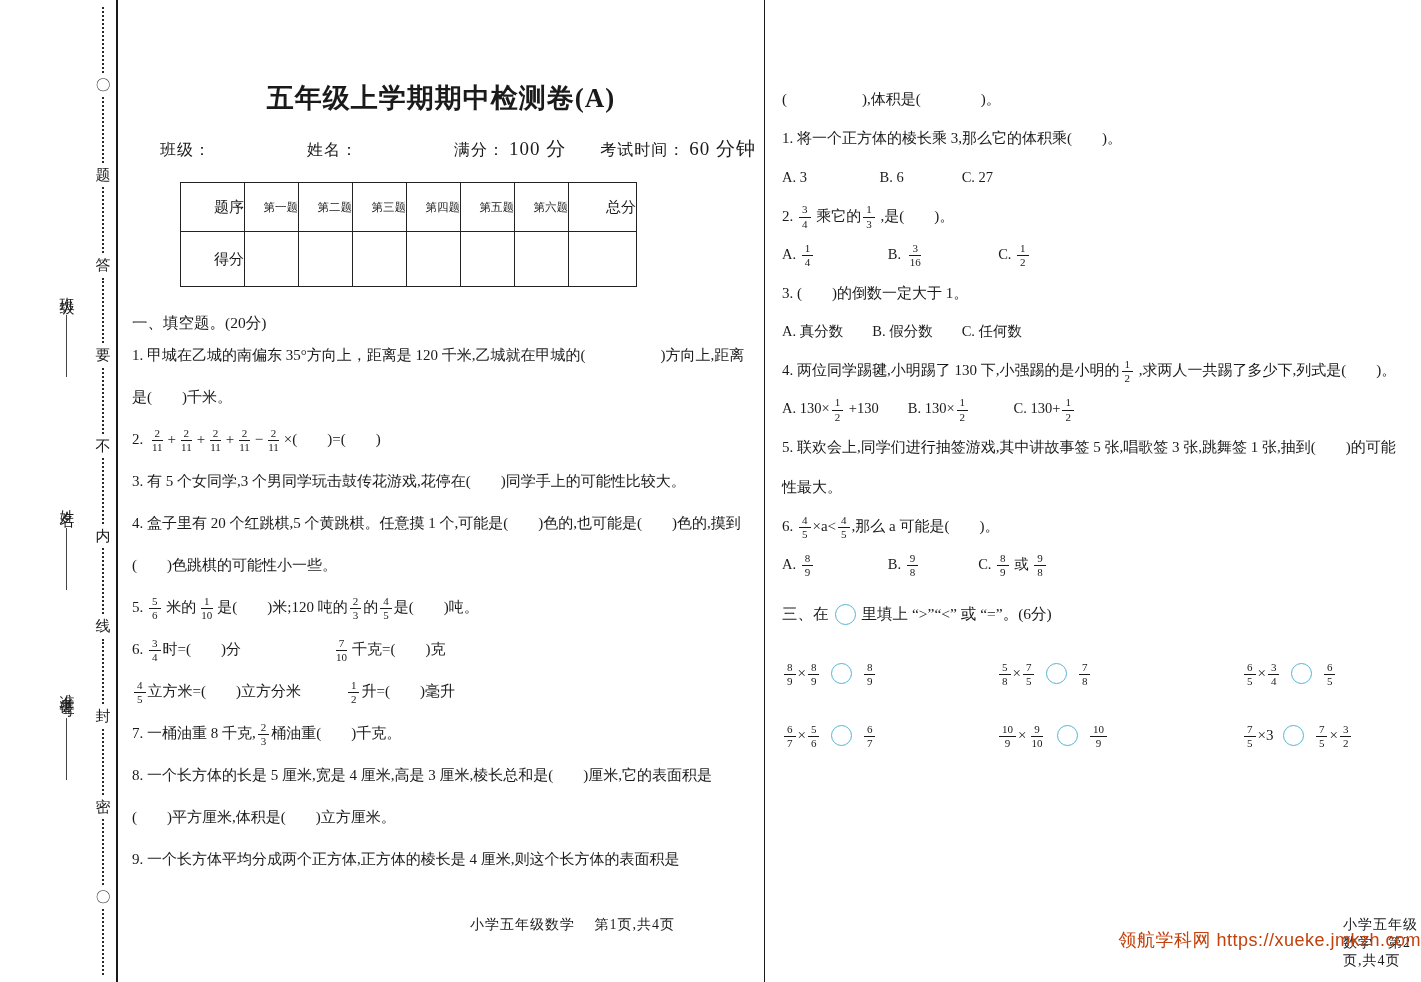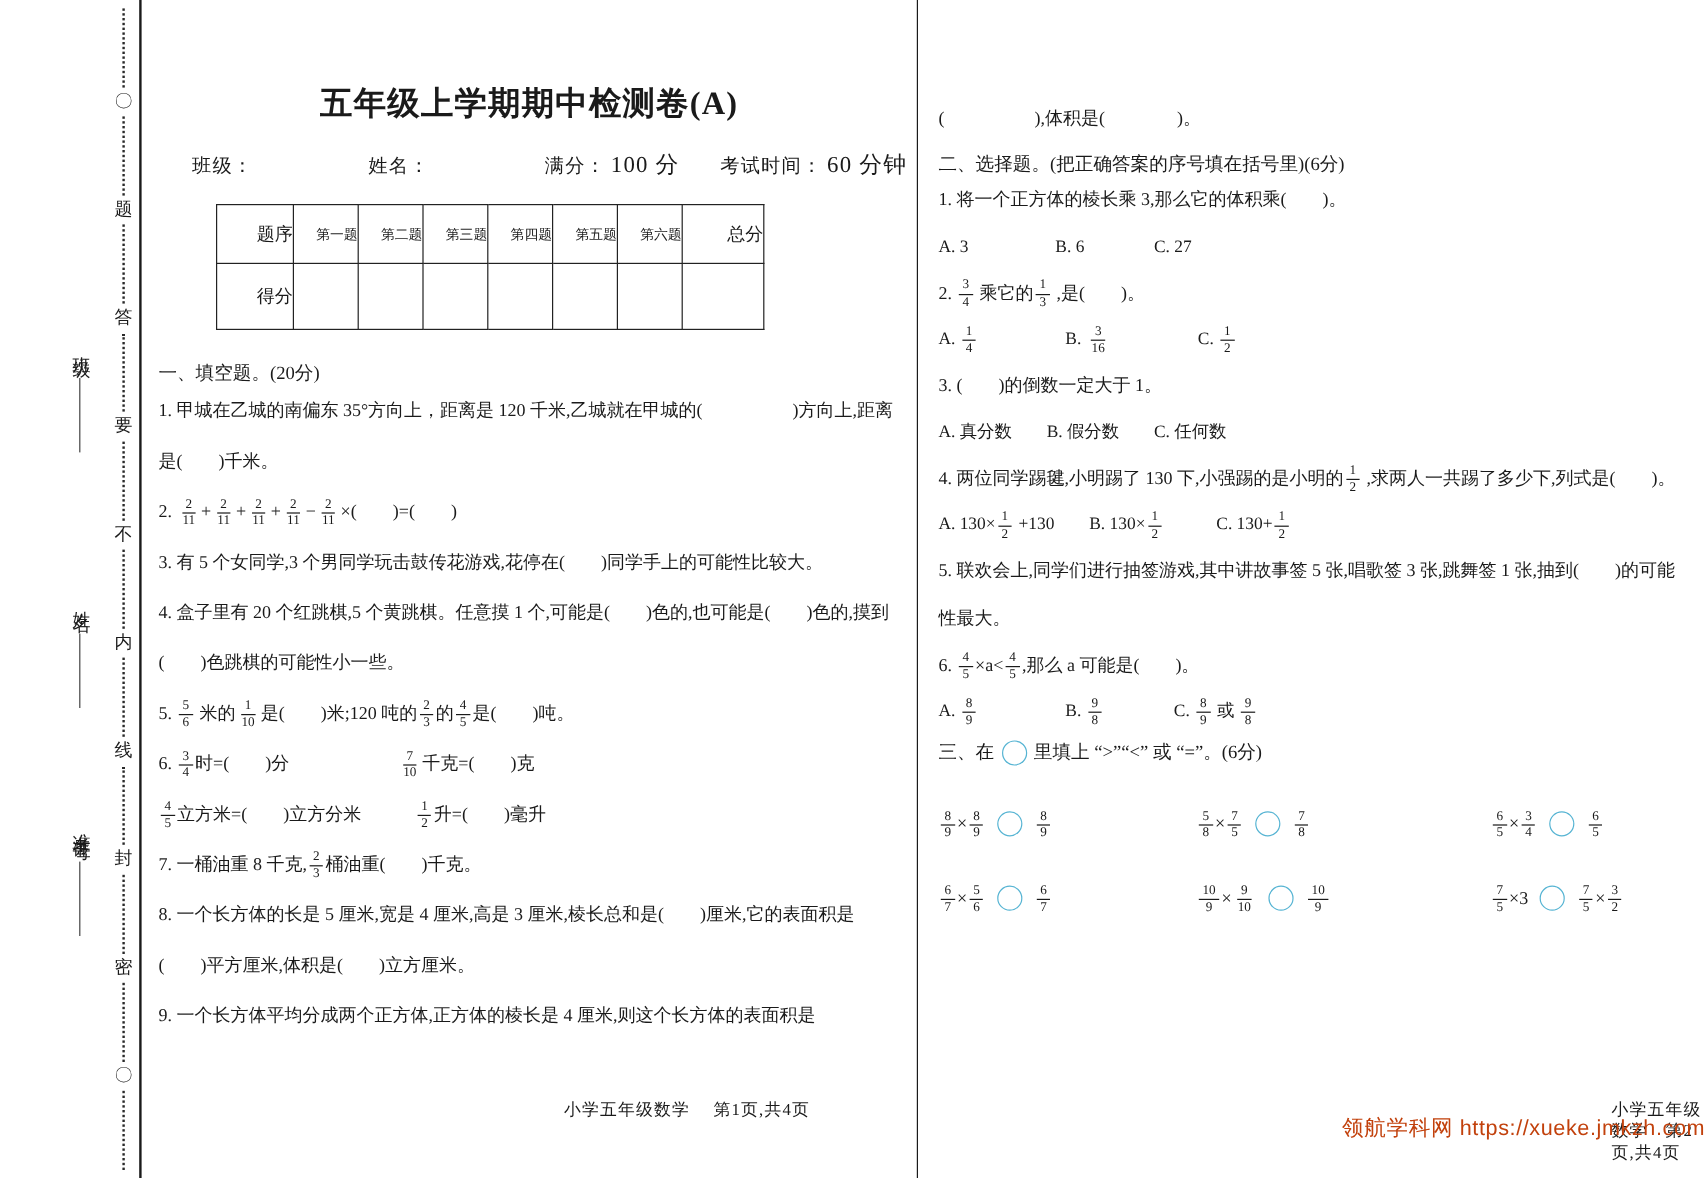--- a/index.html
+++ b/index.html
@@ -27,21 +27,21 @@
   .seal-dots { flex:1 1 auto; width:0; border-left:2px dotted #2a2a2a; margin:3px 0; min-height:10px; }
   .seal-char { font-size:15px; line-height:1.1; background:#fff; padding:1px 0; }
 
   
   .page { position:absolute; left:116px; top:0; width:1305px; height:982px; border-left:2px solid #1a1a1a; background:#fff; }
   .col-divider { position:absolute; left:646px; top:0; height:982px; width:0; border-left:1.5px solid #1a1a1a; }
 
   .col1 { position:absolute; left:14px; top:68px; width:618px; }
   .col2 { position:absolute; left:664px; top:80px; width:618px; }
 
-  .paper-title { text-align:center; font-size:27px; font-weight:bold; letter-spacing:1px; margin:0; }
+  .paper-title { text-align:center; font-size:27px; font-weight:bold; letter-spacing:1px; margin:12px; }
 
   .meta-row { display:flex; align-items:baseline; margin-top:20px; padding-left:28px; font-size:16px; }
   .meta-label { letter-spacing:1px; }
   .meta-gap { display:inline-block; width:62px; }
   .meta-value { font-size:19px; letter-spacing:1px; margin-left:4px; }
   .meta-item { margin-right:34px; white-space:nowrap; }
 
   table.score-table { border-collapse:collapse; margin:20px 0 0 48px; table-layout:fixed; }
   table.score-table th, table.score-table td { border:1.6px solid #222; text-align:right; vertical-align:middle; padding:0; }
   table.score-table tr:first-child th { height:49px; }
@@ -174,35 +174,34 @@
       <p class="q">6. <span class="frac"><span class="num">3</span><span class="den">4</span></span>时=(　　)分　　　　　　<span class="frac"><span class="num">7</span><span class="den">10</span></span>千克=(　　)克
 <span class="frac"><span class="num">4</span><span class="den">5</span></span>立方米=(　　)立方分米　　　<span class="frac"><span class="num">1</span><span class="den">2</span></span>升=(　　)毫升</p>
       <p class="q">7. 一桶油重 8 千克,<span class="frac"><span class="num">2</span><span class="den">3</span></span>桶油重(　　)千克。</p>
       <p class="q">8. 一个长方体的长是 5 厘米,宽是 4 厘米,高是 3 厘米,棱长总和是(　　)厘米,它的表面积是(　　)平方厘米,体积是(　　)立方厘米。</p>
       <p class="q">9. 一个长方体平均分成两个正方体,正方体的棱长是 4 厘米,则这个长方体的表面积是</p>
     </div>
 
     <div class="col2">
       <p class="q">(　　　　　),体积是(　　　　)。</p>
 
-      <h2 class="section-heading" style="margin-top:8px;">二、选择题。(把正确答案的序号填在括号里)(6分)</h2>
 
       <p class="q">1. 将一个正方体的棱长乘 3,那么它的体积乘(　　)。</p>
       <p class="q opts">A. 3　　　　　B. 6　　　　C. 27</p>
       <p class="q">2. <span class="frac"><span class="num">3</span><span class="den">4</span></span> 乘它的<span class="frac"><span class="num">1</span><span class="den">3</span></span> ,是(　　)。</p>
       <p class="q opts">A. <span class="frac"><span class="num">1</span><span class="den">4</span></span>　　　　　B. <span class="frac"><span class="num">3</span><span class="den">16</span></span>　　　　　C. <span class="frac"><span class="num">1</span><span class="den">2</span></span></p>
       <p class="q">3. (　　)的倒数一定大于 1。</p>
       <p class="q opts">A. 真分数　　B. 假分数　　C. 任何数</p>
       <p class="q">4. 两位同学踢毽,小明踢了 130 下,小强踢的是小明的<span class="frac"><span class="num">1</span><span class="den">2</span></span> ,求两人一共踢了多少下,列式是(　　)。</p>
       <p class="q opts">A. 130×<span class="frac"><span class="num">1</span><span class="den">2</span></span> +130　　B. 130×<span class="frac"><span class="num">1</span><span class="den">2</span></span>　　　C. 130+<span class="frac"><span class="num">1</span><span class="den">2</span></span></p>
       <p class="q">5. 联欢会上,同学们进行抽签游戏,其中讲故事签 5 张,唱歌签 3 张,跳舞签 1 张,抽到(　　)的可能性最大。</p>
       <p class="q">6. <span class="frac"><span class="num">4</span><span class="den">5</span></span>×a&lt;<span class="frac"><span class="num">4</span><span class="den">5</span></span>,那么 a 可能是(　　)。</p>
       <p class="q opts">A. <span class="frac"><span class="num">8</span><span class="den">9</span></span>　　　　　B. <span class="frac"><span class="num">9</span><span class="den">8</span></span>　　　　C. <span class="frac"><span class="num">8</span><span class="den">9</span></span> 或 <span class="frac"><span class="num">9</span><span class="den">8</span></span></p>
 
-      <h2 class="section-heading" style="margin-top:4px;">三、在<span class="cmp-circle"></span>里填上 “&gt;”“&lt;” 或 “=”。(6分)</h2>
+      <h2 class="section-heading" style="margin-top:20px;">三、在<span class="cmp-circle"></span>里填上 “&gt;”“&lt;” 或 “=”。(6分)</h2>
 
       <div class="cmp-rows">
         <div class="cmp-row">
           <span class="cmp-cell"><span class="frac">
                 <span class="num">8</span>
                 <span class="den">9</span>
               </span>×<span class="frac">
                 <span class="num">8</span>
                 <span class="den">9</span>
               </span> <span class="cmp-circle"></span> <span class="frac">

